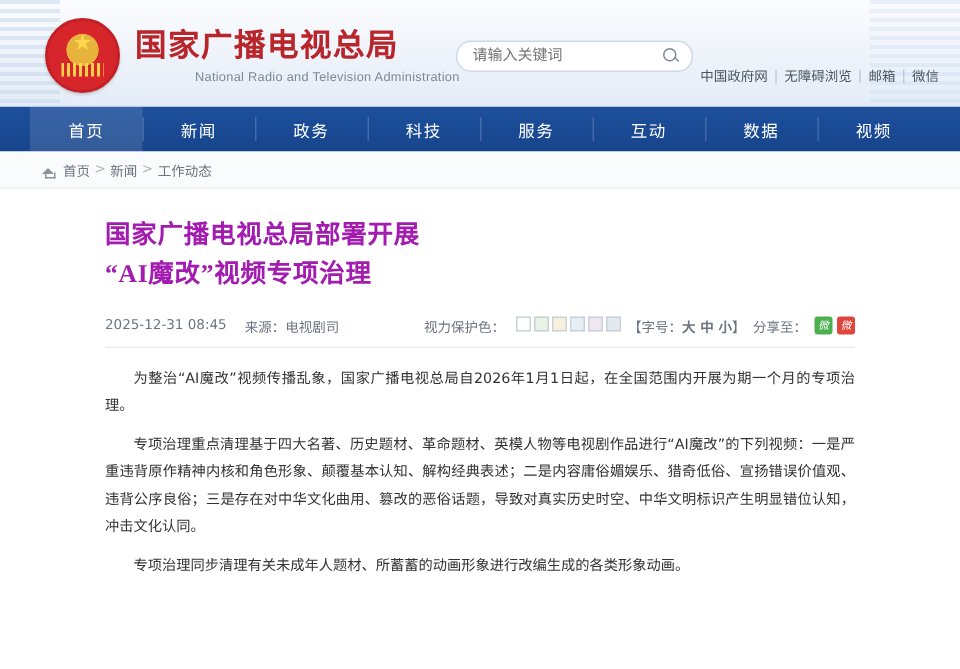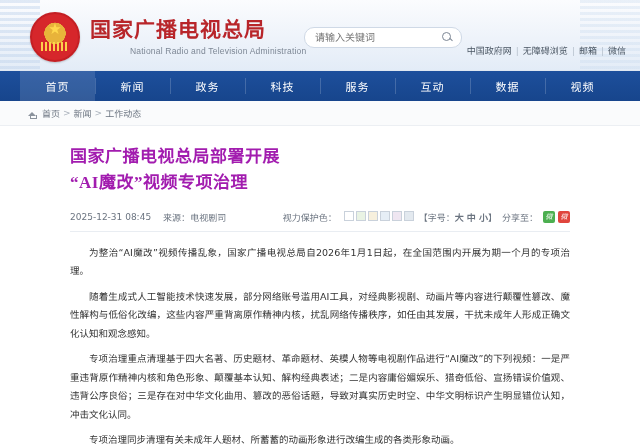--- a/index.html
+++ b/index.html
@@ -355,18 +355,17 @@
       <span>分享至：</span>
       <span class="share-icons">
         <i class="share-ic share-wechat">微</i>
         <i class="share-ic share-weibo">微</i>
       </span>
     </div>
   </div>
 
   <div class="body-text">
     <p>为整治“AI魔改”视频传播乱象，国家广播电视总局自2026年1月1日起，在全国范围内开展为期一个月的专项治理。</p>
-    <p>随着生成式人工智能技术快速发展，部分网络账号滥用AI工具，对经典影视剧、动画片等内容进行颠覆性篡改、魔性解构与低俗化改编，这些内容严重背离原作精神内核，扰乱网络传播秩序，如任由其发展，干扰未成年人形成正确文化认知和观念感知。</p>
     <p>专项治理重点清理基于四大名著、历史题材、革命题材、英模人物等电视剧作品进行“AI魔改”的下列视频：一是严重违背原作精神内核和角色形象、颠覆基本认知、解构经典表述；二是内容庸俗媚娱乐、猎奇低俗、宣扬错误价值观、违背公序良俗；三是存在对中华文化曲用、篡改的恶俗话题，导致对真实历史时空、中华文明标识产生明显错位认知，冲击文化认同。</p>
     <p>专项治理同步清理有关未成年人题材、所蓄蓄的动画形象进行改编生成的各类形象动画。</p>
 
   </div>
 </div>
 
 </body></html>

